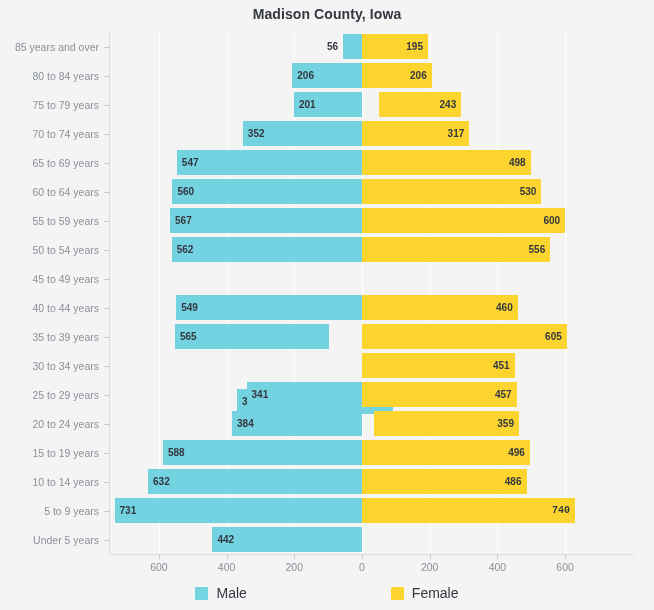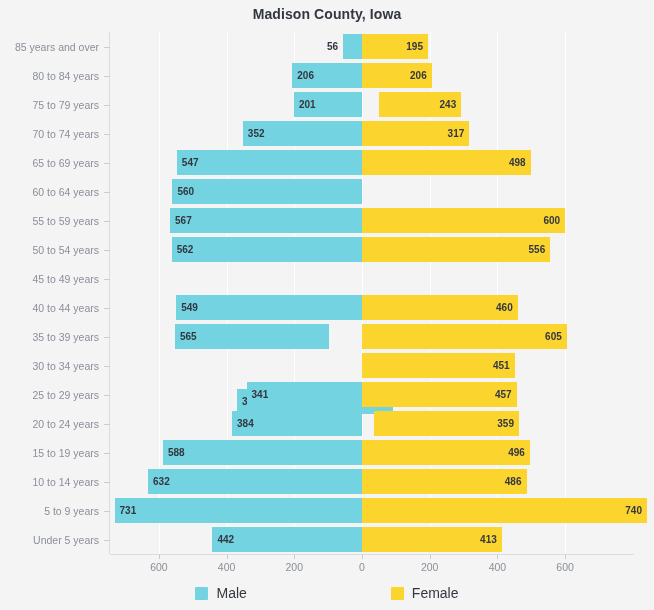--- a/index.html
+++ b/index.html
@@ -237,20 +237,23 @@
             <span class="bar-value">547</span>
           </div>
           <div class="bar female" style="left: 252px; width: 168.573px;">
             <span class="bar-value">498</span>
           </div>
         </div>
         <div class="row" style="top: 145px; height: 29px;">
           <div class="bar male" style="left: 62.44px; width: 189.56px;">
             <span class="bar-value">560</span>
           </div>
+          <div class="bar female" style="left: 252px; width: 179.405px;">
+            <span class="bar-value">530</span>
+          </div>
         </div>
         <div class="row" style="top: 174px; height: 29px;">
           <div class="bar male" style="left: 60.0705px; width: 191.929px;">
             <span class="bar-value">567</span>
           </div>
           <div class="bar female" style="left: 252px; width: 203.1px;">
             <span class="bar-value">600</span>
           </div>
         </div>
         <div class="row" style="top: 203px; height: 29px;">
@@ -314,30 +317,27 @@
             <span class="bar-value">632</span>
           </div>
           <div class="bar female" style="left: 252px; width: 164.511px;">
             <span class="bar-value">486</span>
           </div>
         </div>
         <div class="row" style="top: 464px; height: 29px;">
           <div class="bar male" style="left: 4.5565px; width: 247.444px;">
             <span class="bar-value">731</span>
           </div>
-          <div class="bar female" style="left: 252px; width: 285px;">
+          <div class="bar female" style="left: 252px; width: 213px; font-family: Liberation Mono, monospace;">
             <span class="bar-value">740</span>
           </div>
         </div>
         <div class="row" style="top: 493px; height: 29px;">
           <div class="bar male" style="left: 102.383px; width: 149.617px;">
             <span class="bar-value">442</span>
-          </div>
-          <div class="bar female" style="left: 252px; width: 139.8px;">
-            <span class="bar-value">413</span>
           </div>
         </div>
       </div>
   </div>
 
   <div class="x-axis">
     <div class="x-axis-line"></div>
     <div id="x-ticks">
         <div class="x-tick" style="left: 48.9px;">
           <span class="x-tick-mark"></span>

